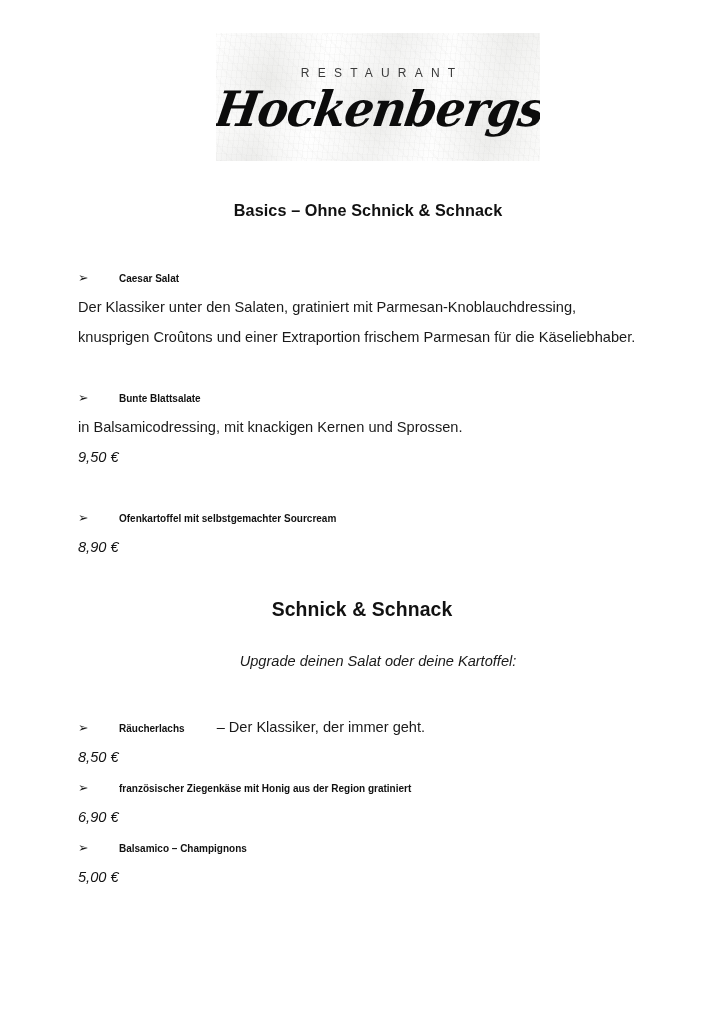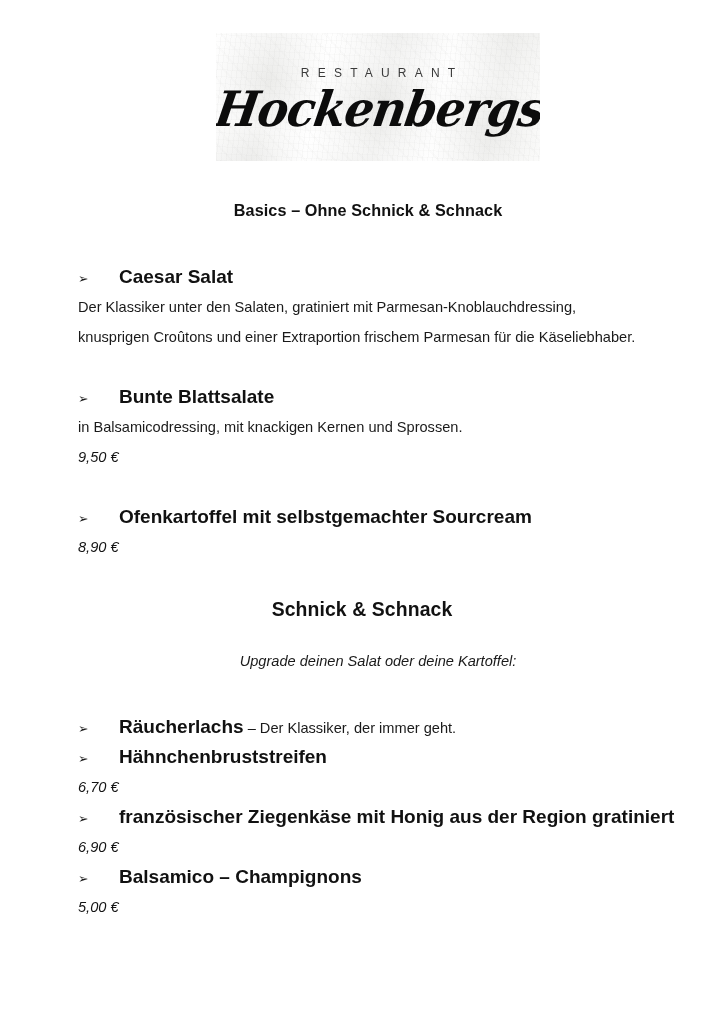--- a/index.html
+++ b/index.html
@@ -137,29 +137,30 @@
   }
   .bullet {
     display: inline-block;
     width: 41px;
     font-family: "DejaVu Sans", sans-serif;
     font-size: 12.5px;
     color: #1a1a1a;
     vertical-align: baseline;
   }
   .item-name {
-    font-size: 19px;
+    font-size: 10px;
     font-weight: 700;
     color: #111111;
     text-align: center;
   }
   .item-inline-desc {
     font-size: 14.6px;
     font-weight: 400;
     color: #1a1a1a;
+    margin-left: 28px;
   }
 
   .desc-line {
     display: block;
     height: 30px;
     line-height: 30px;
     font-size: 14.6px;
     font-weight: 400;
     color: #1a1a1a;
     white-space: nowrap;
@@ -223,28 +224,23 @@
 
   <div class="heading-schnick">Schnick &amp; Schnack</div>
   <div class="subtitle-upgrade">Upgrade deinen Salat oder deine Kartoffel:</div>
 
   <div class="menu-body-2">
 
     <div class="item">
       <span class="item-title-row">
         <span class="bullet">➢</span><span class="item-name">Räucherlachs</span><span class="item-inline-desc"> – Der Klassiker, der immer geht.</span>
       </span>
-    </div>
-
-    <div class="item">
-      <span class="item-title-row">
-        <span class="bullet">➢</span><span class="item-name">Hähnchenbruststreifen</span>
-      </span>
-      <span class="price">6,70 €</span>
-    </div>
+      <span class="price">8,50 €</span>
+    </div>
+
 
     <div class="item">
       <span class="item-title-row">
         <span class="bullet">➢</span><span class="item-name">französischer Ziegenkäse mit Honig aus der Region gratiniert</span>
       </span>
       <span class="price">6,90 €</span>
     </div>
 
     <div class="item">
       <span class="item-title-row">

